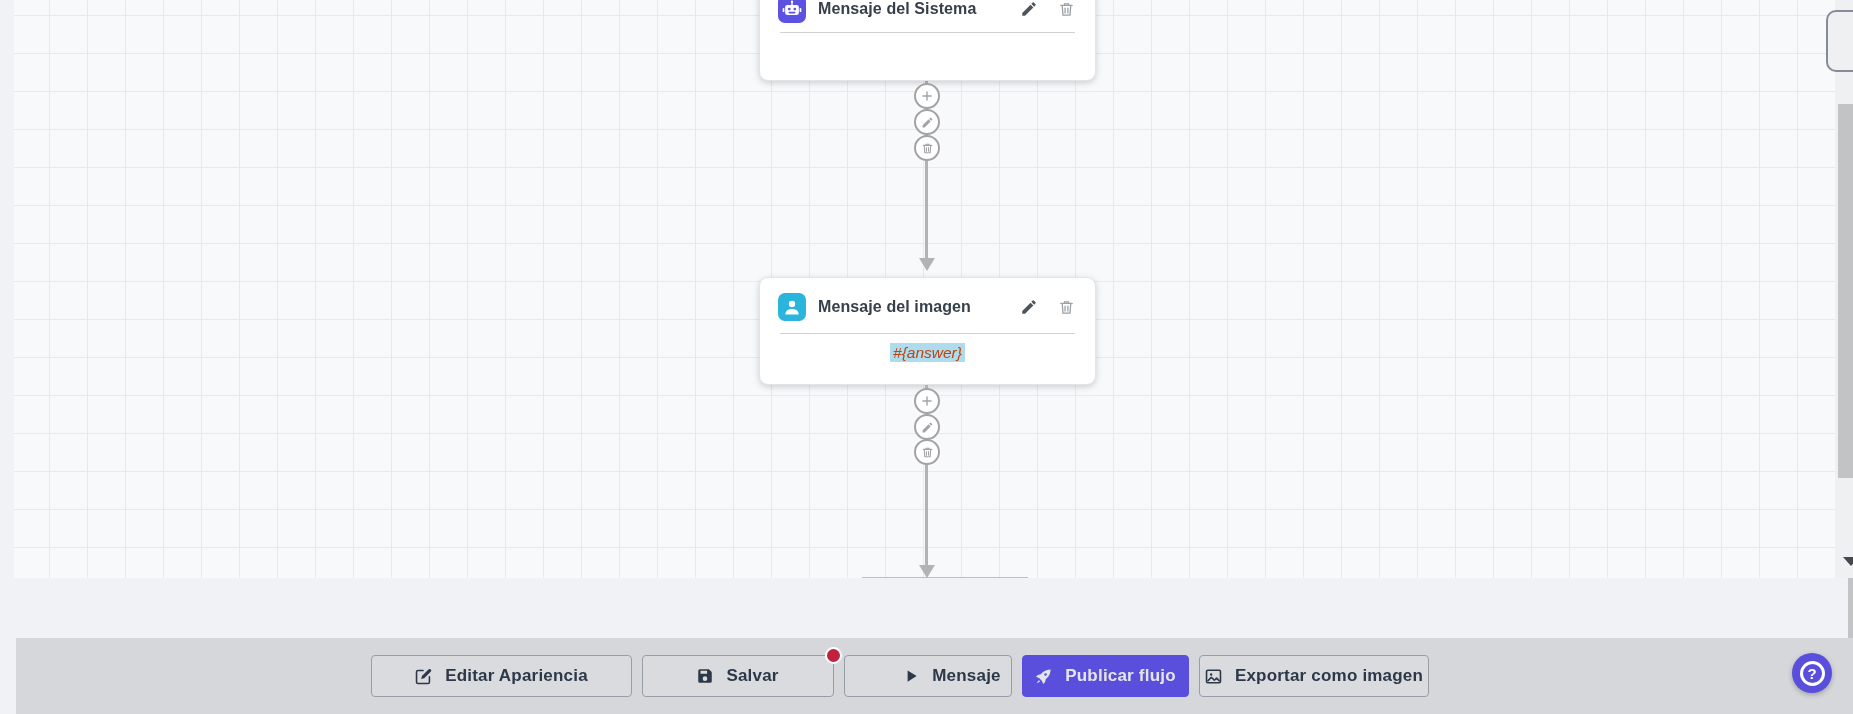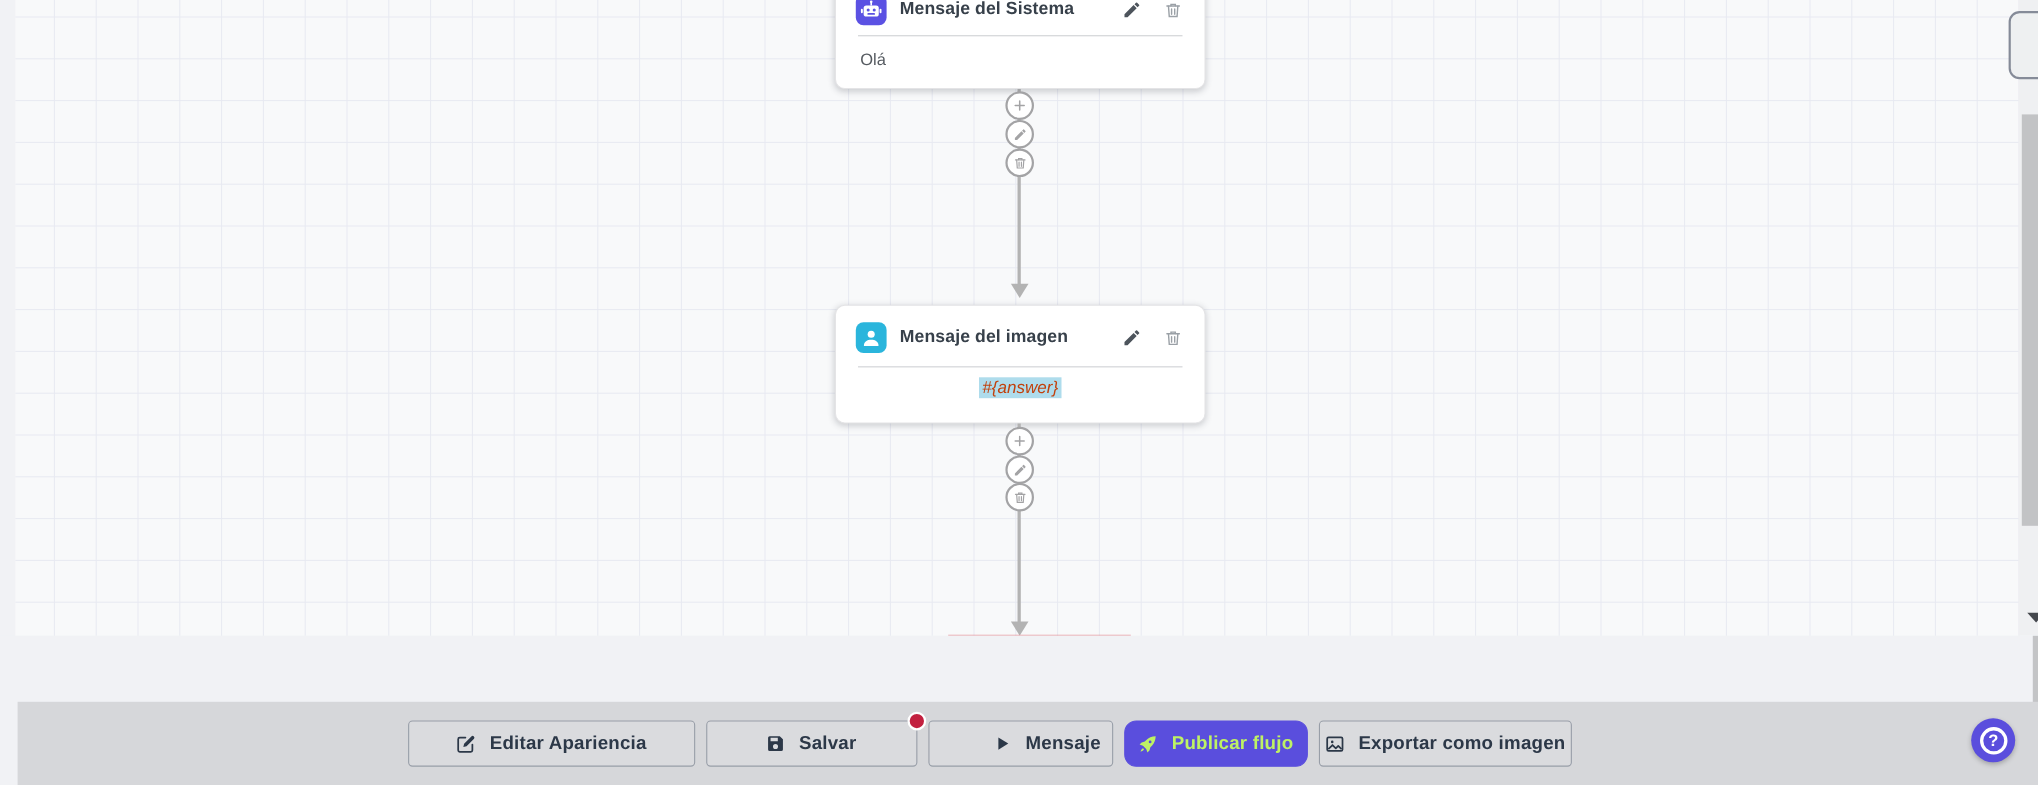--- a/index.html
+++ b/index.html
@@ -95,21 +95,21 @@
     font-family:"Liberation Sans",sans-serif;font-size:17px;font-weight:700;
     display:flex;align-items:center;justify-content:center;gap:12px;cursor:pointer;
     position:relative;letter-spacing:.2px;
   }
   .tb-btn:nth-child(1){width:261px;}
   .tb-btn:nth-child(2){width:192px;}
   .tb-btn:nth-child(3){width:168px;padding-left:48px;}
   .tb-btn:nth-child(4){width:167px;}
   .tb-btn:nth-child(5){width:230px;}
   .tb-btn:nth-child(6){width:275px;}
-  .tb-btn.primary{background:var(--accent_purple);border-color:var(--accent_purple);color:#bef264;border-radius:11px;}
+  .tb-btn.primary{background:var(--accent_purple);border-color:var(--accent_purple);color:#e5e5e5;}
   .badge-dot{
     position:absolute;top:-9px;right:-9px;width:17px;height:17px;border-radius:50%;
     background:var(--badge_red);border:2.5px solid #fff;
   }
 
   
   .help-fab{
     position:absolute;left:1792px;top:653px;width:40px;height:40px;border-radius:50%;
     background:var(--accent_purple);border:none;cursor:pointer;
     display:flex;align-items:center;justify-content:center;
@@ -153,21 +153,20 @@
       <button class="hdr-action del">
         <svg width="17" height="17" viewBox="0 0 24 24" fill="none" stroke="currentColor" stroke-width="1.8" stroke-linecap="round">
           <path d="M4 6.2h16"></path>
             <path d="M9.2 6V4.2h5.6V6"></path>
             <path d="M6 6.5l1 13.3h10l1-13.3"></path>
             <path d="M10 10v7M14 10v7"></path>
         </svg>
       </button>
     </div>
     <div class="node-divider"></div>
-    <div class="node-body">Olá</div>
   </div>
 
   <button class="conn-btn" style="top:83px;">
     <svg width="14" height="14" viewBox="0 0 24 24" fill="none" stroke="currentColor" stroke-width="2.4" stroke-linecap="round">
         <path d="M12 5v14M5 12h14"></path>
       </svg>
   </button>
   <button class="conn-btn" style="top:109px;">
     <svg width="13" height="13" viewBox="0 0 24 24" fill="currentColor">
         <path d="M3 17.25V21h3.75L17.8 9.94l-3.75-3.75L3 17.25zM20.71 7.04a1 1 0 0 0 0-1.41L18.37 3.29a1 1 0 0 0-1.41 0l-1.84 1.83 3.75 3.75 1.84-1.83z"></path>

